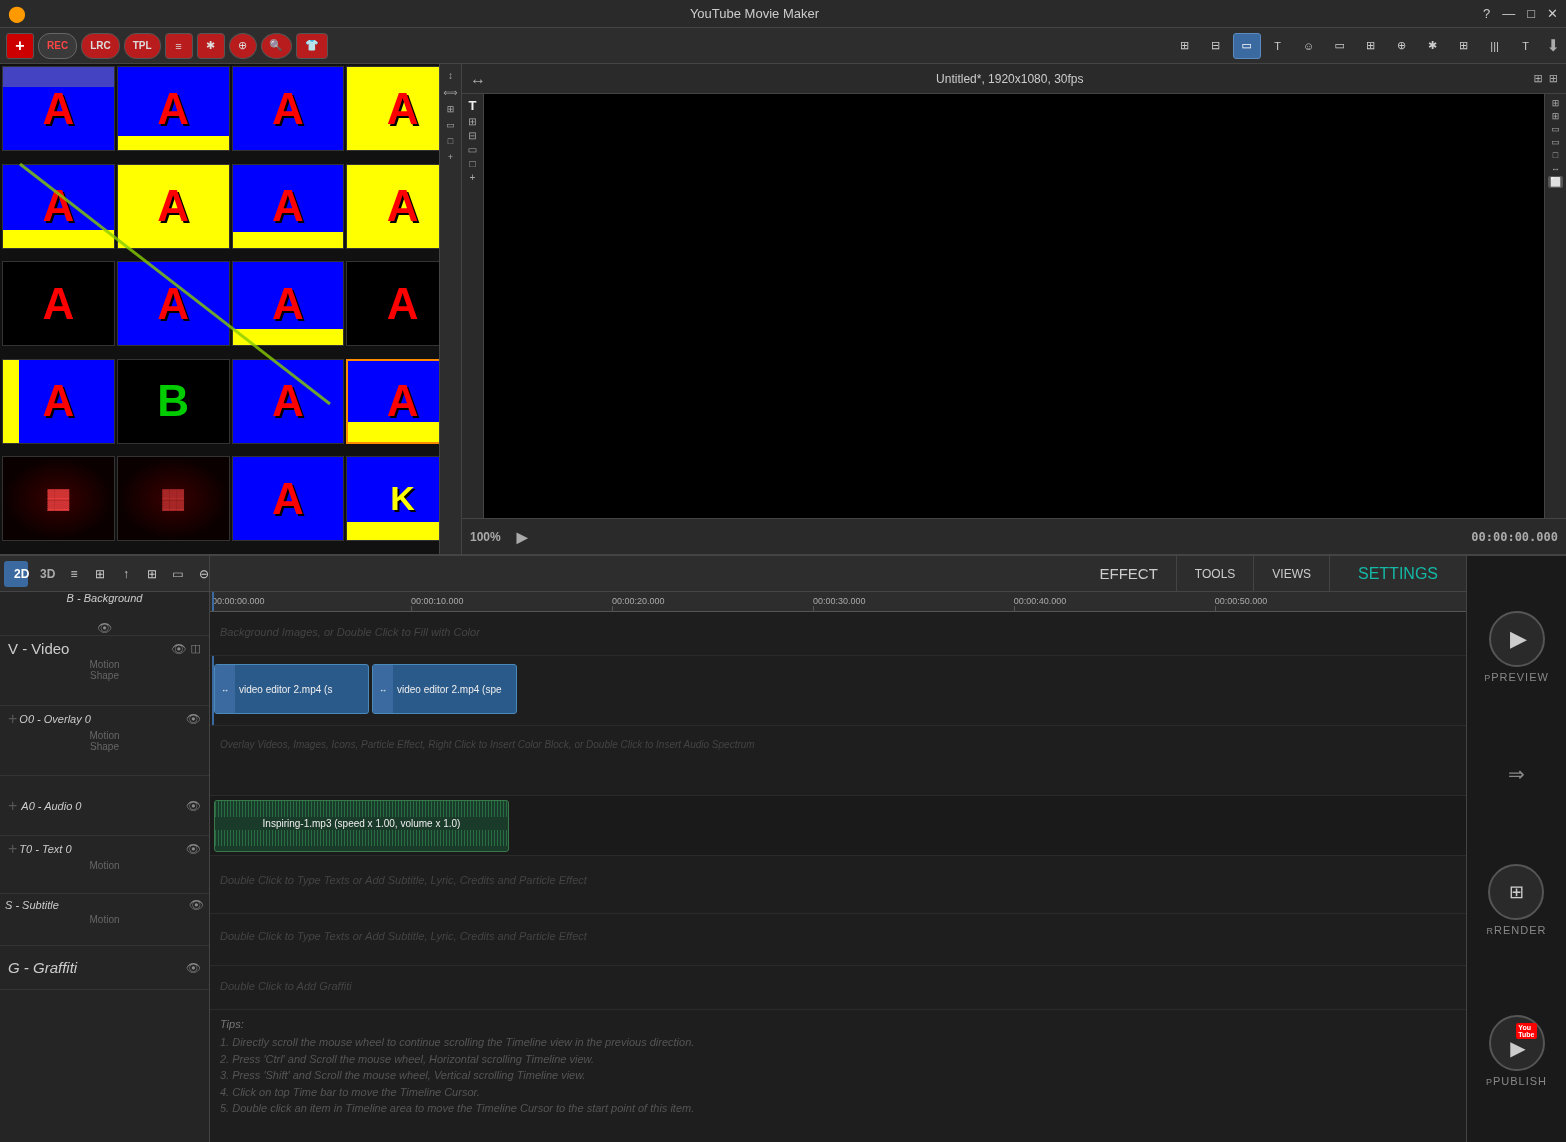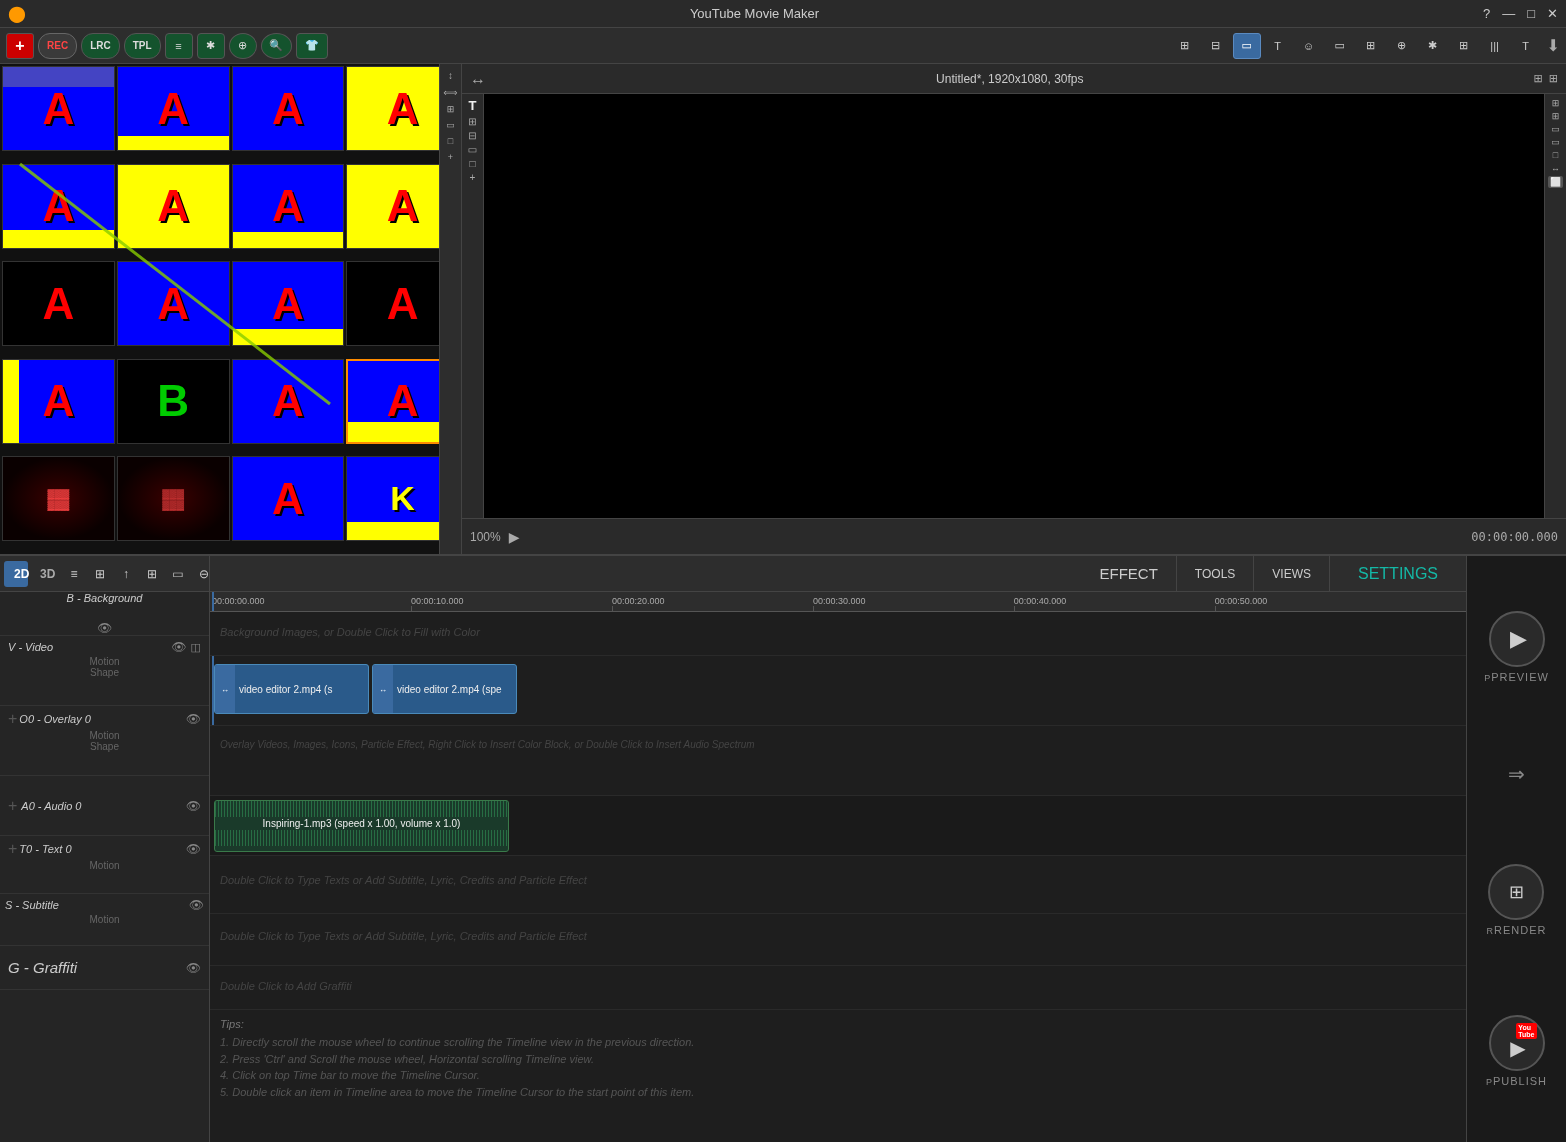--- a/index.html
+++ b/index.html
@@ -6,21 +6,21 @@
     body { background: #1a1a1a; color: #ccc; font-family: Arial, sans-serif; font-size: 12px; width: 1566px; height: 1142px; overflow: hidden; }
 
     
     #titlebar { background: #2a2a2a; height: 28px; display: flex; align-items: center; justify-content: space-between; padding: 0 8px; border-bottom: 1px solid #444; }
     #titlebar-left { display: flex; align-items: center; gap: 8px; }
     #titlebar-center { color: #ccc; font-size: 13px; }
     #titlebar-right { display: flex; gap: 8px; font-size: 13px; color: #ccc; }
 
     
     #toolbar1 { background: #2d2d2d; height: 36px; display: flex; align-items: center; gap: 4px; padding: 0 6px; border-bottom: 1px solid #444; }
-    .toolbar-btn { background: #14532d; border: 1px solid #555; border-radius: 4px; color: #ddd; padding: 3px 8px; font-size: 11px; cursor: pointer; display: flex; align-items: center; justify-content: center; min-width: 28px; height: 26px; }
+    .toolbar-btn { background: #b91c1c; border: 1px solid #555; border-radius: 4px; color: #ddd; padding: 3px 8px; font-size: 11px; cursor: pointer; display: flex; align-items: center; justify-content: center; min-width: 28px; height: 26px; }
     .toolbar-btn.red { background: #cc0000; color: white; font-size: 16px; font-weight: bold; width: 28px; border-radius: 3px; }
     .toolbar-btn.rec { background: #3a3a3a; border: 1px solid #666; color: #eee; }
 
     
     #main { display: flex; height: calc(1142px - 28px - 36px - 36px); }
 
     
     #left-panel { width: 462px; background: #1e1e1e; border-right: 1px solid #444; display: flex; flex-direction: column; }
     .tb2-btn { background: transparent; border: none; color: #ccc; font-size: 13px; cursor: pointer; padding: 3px 5px; border-radius: 3px; }
     .tb2-btn.active { background: #3a6aa0; color: white; }
@@ -223,21 +223,21 @@
           <span style="color:#aaa;font-size:9px;cursor:pointer;">⊞</span>
           <span style="color:#aaa;font-size:9px;cursor:pointer;">⊞</span>
           <span style="color:#aaa;font-size:9px;cursor:pointer;">▭</span>
           <span style="color:#aaa;font-size:9px;cursor:pointer;">▭</span>
           <span style="color:#aaa;font-size:9px;cursor:pointer;">□</span>
           <span style="color:#aaa;font-size:9px;cursor:pointer;">↔</span>
           <span style="color:#ccc;font-size:9px;cursor:pointer;background:#555;padding:1px 2px;border-radius:2px;">⬜</span>
         </div>
       </div>
 
-      <div id="preview-controls" style="background:#2a2a2a;height:36px;display:flex;align-items:center;padding:0 8px;gap:8px;border-top:1px solid #444;">
+      <div id="preview-controls" style="background:#2a2a2a;height:36px;display:flex;align-items:center;padding:0 8px;gap:16px;border-top:1px solid #444;font-weight:bold;">
         <span style="color:#aaa;font-size:12px;">100%</span>
         <span style="color:#aaa;font-size:14px;cursor:pointer;">▶</span>
         <div style="flex:1;"></div>
         <span style="color:#aaa;font-size:12px;font-family:monospace;">00:00:00.000</span>
       </div>
     </div>
   </div>
 
   <div id="bottom-area" style="display:flex;flex:1;background:#1e1e1e;border-top:2px solid #444;">
 
@@ -262,21 +262,21 @@
 
       <div style="flex:1;overflow:hidden;">
 
         <div class="track-label" style="height:44px;display:flex;align-items:center;padding:0 8px;border-bottom:1px solid #333;">
           <span style="color:#ccc;font-size:11px;font-style:italic;flex:1;">B - Background</span>
           <span style="color:#888;font-size:12px;cursor:pointer;">👁</span>
         </div>
 
         <div style="height:70px;display:flex;flex-direction:column;padding:4px 8px;border-bottom:1px solid #333;">
           <div style="display:flex;align-items:center;">
-            <span style="color:#ccc;font-size:11px;font-style:italic;flex:1;">V - Video</span>
+            <span style="color:#ccc;font-size:15px;flex:1;">V - Video</span>
             <span style="color:#888;font-size:12px;cursor:pointer;">👁</span>
             <span style="color:#888;font-size:11px;cursor:pointer;margin-left:4px;">◫</span>
           </div>
           <div style="text-align:center;color:#666;font-size:10px;margin-top:2px;">Motion</div>
           <div style="text-align:center;color:#666;font-size:10px;">Shape</div>
         </div>
 
         <div style="height:70px;display:flex;flex-direction:column;padding:4px 8px;border-bottom:1px solid #333;">
           <div style="display:flex;align-items:center;">
             <span style="color:#555;font-size:16px;cursor:pointer;margin-right:2px;">+</span>
@@ -414,20 +414,21 @@
         </div>
 
         <div style="height:44px;border-bottom:1px solid #2a2a2a;position:relative;background:#1e1e1e;">
           <div style="color:#444;font-size:11px;font-style:italic;padding:14px 10px;">Double Click to Add Graffiti</div>
         </div>
 
         <div style="padding:8px 10px;background:#1e1e1e;">
           <div style="color:#777;font-size:11px;font-style:italic;margin-bottom:4px;">Tips:</div>
           <div style="color:#555;font-size:11px;font-style:italic;line-height:1.5;">1. Directly scroll the mouse wheel to continue scrolling the Timeline view in the previous direction.</div>
           <div style="color:#555;font-size:11px;font-style:italic;line-height:1.5;">2. Press 'Ctrl' and Scroll the mouse wheel, Horizontal scrolling Timeline view.</div>
+          <div style="color:#555;font-size:11px;font-style:italic;line-height:1.5;">3. Press 'Shift' and Scroll the mouse wheel, Vertical scrolling Timeline view.</div>
           <div style="color:#555;font-size:11px;font-style:italic;line-height:1.5;">4. Click on top Time bar to move the Timeline Cursor.</div>
           <div style="color:#555;font-size:11px;font-style:italic;line-height:1.5;">5. Double click an item in Timeline area to move the Timeline Cursor to the start point of this item.</div>
         </div>
       </div>
     </div>
 
     <div style="width:100px;background:#1a1a1a;display:flex;flex-direction:column;align-items:center;justify-content:space-around;padding:16px 8px;border-left:1px solid #444;">
 
       <div style="display:flex;flex-direction:column;align-items:center;gap:4px;">
         <div style="background:#2a2a2a;border:2px solid #555;border-radius:50%;width:56px;height:56px;display:flex;align-items:center;justify-content:center;cursor:pointer;">

